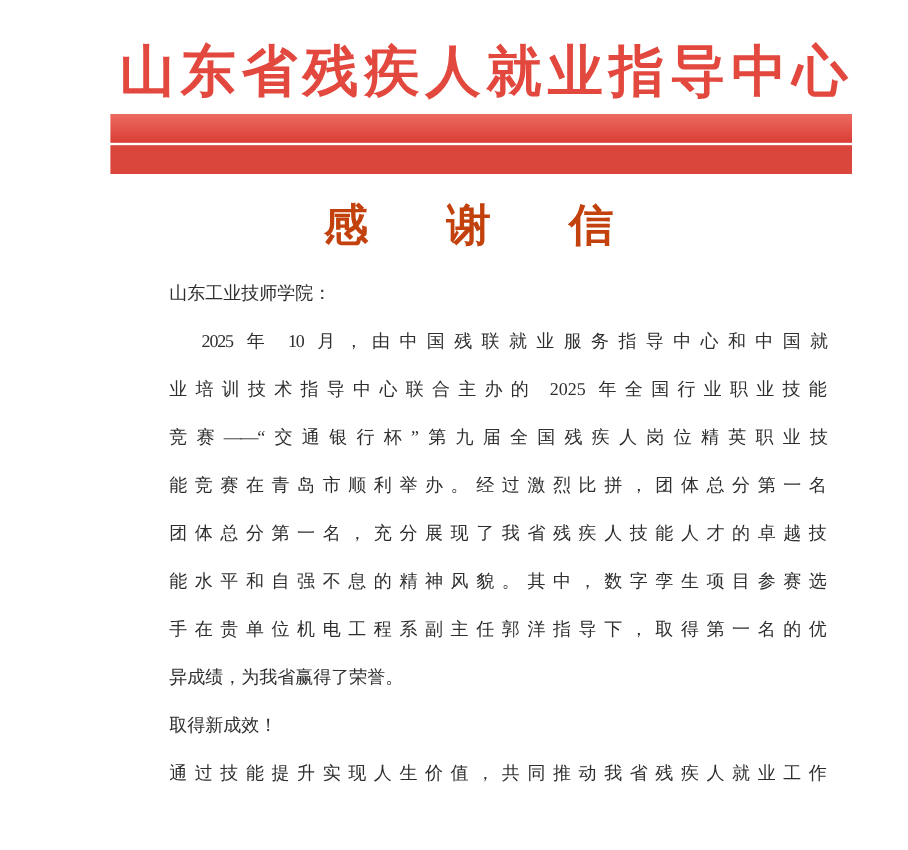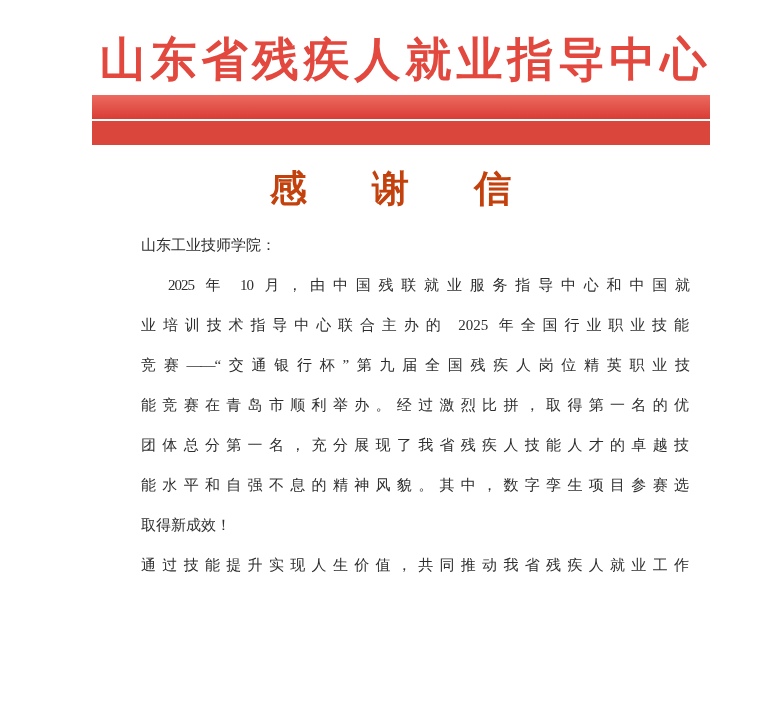--- a/index.html
+++ b/index.html
@@ -98,20 +98,22 @@
     <div class="rule-thin"></div>
   </div>
 
   <div class="letter-title">感 谢 信</div>
 
   <div class="letter-body">
     <div class="line">山东工业技师学院：</div>
     <div class="line fill indent tight">2025 年 10 月，由中国残联就业服务指导中心和中国就</div>
     <div class="line fill">业培训技术指导中心联合主办的 2025 年全国行业职业技能</div>
     <div class="line fill tight">竞赛——“交通银行杯”第九届全国残疾人岗位精英职业技</div>
-    <div class="line fill">能竞赛在青岛市顺利举办。经过激烈比拼，取得第一名的优</div>
+    <div class="line fill">能竞赛在青岛市顺利举办。经过激烈比拼，团体总分第一名</div>
     <div class="line fill">团体总分第一名，充分展现了我省残疾人技能人才的卓越技</div>
     <div class="line fill">能水平和自强不息的精神风貌。其中，数字孪生项目参赛选</div>
+    <div class="line fill">手在贵单位机电工程系副主任郭洋指导下，取得第一名的优</div>
+    <div class="line">异成绩，为我省赢得了荣誉。</div>
     <div class="line">取得新成效！</div>
     <div class="line fill">通过技能提升实现人生价值，共同推动我省残疾人就业工作</div>
   </div>
 
 </div>
 
 </body></html>

